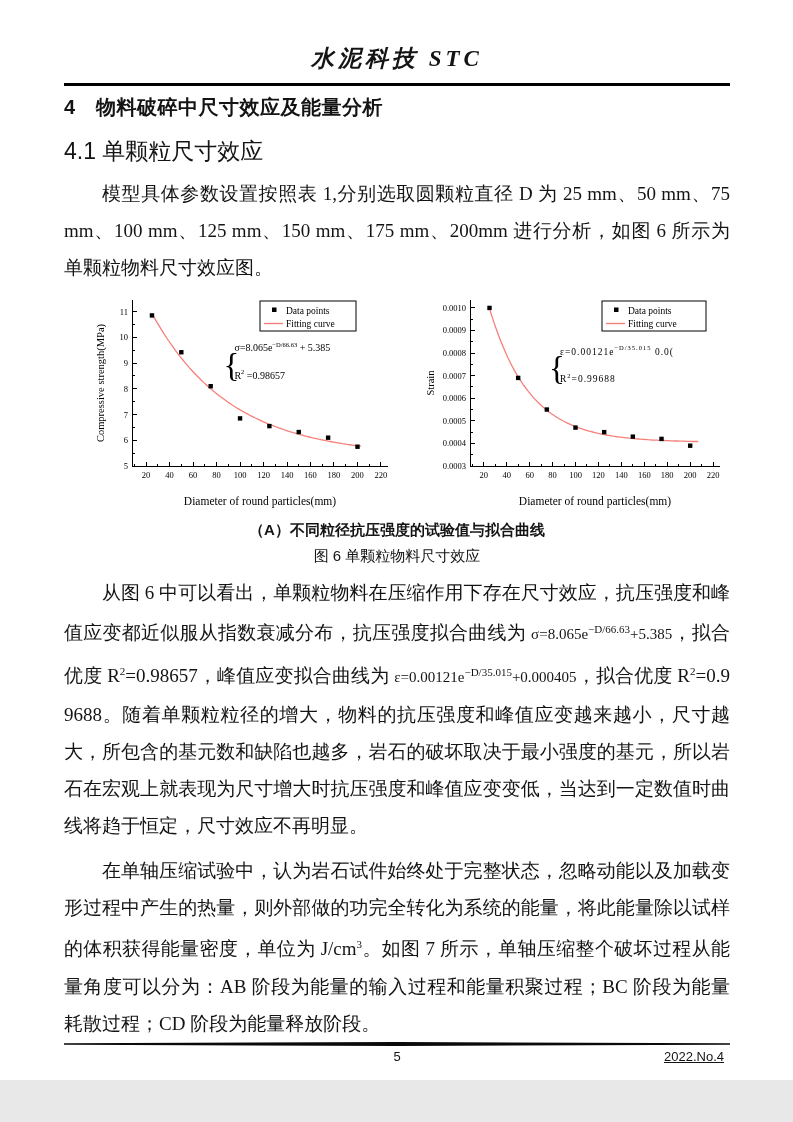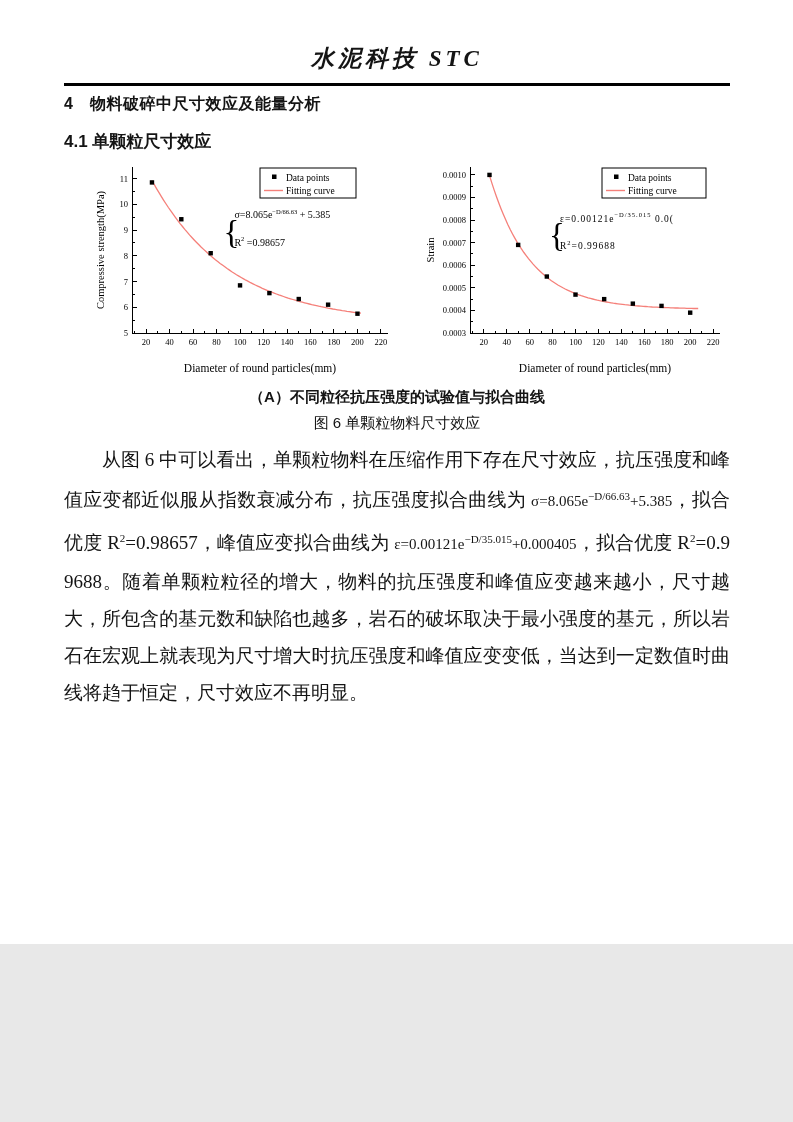--- a/index.html
+++ b/index.html
@@ -1,33 +1,33 @@
 <!DOCTYPE html>
 <html><head>
 <meta charset="utf-8">
 <style>
   html,body{margin:0;padding:0;background:#e8e8e8;}
   .page{
-    width:793px;height:944px;background:#ffffff;position:relative;
+    width:793px;height:1080px;background:#ffffff;position:relative;
     box-sizing:border-box;padding:44px 63px 0 64px;
     font-family:"Liberation Serif","DejaVu Serif",serif;color:#141414;
     overflow:hidden;margin:0 auto;
   }
   .journal-title{
     text-align:center;font-size:23px;font-style:italic;font-weight:bold;
     letter-spacing:4px;line-height:30px;
   }
   .header-rule{border-top:3px solid #000;margin-top:9px;}
   .h-section{
     font-family:"Liberation Sans","DejaVu Sans",sans-serif;font-weight:bold;
-    font-size:16px;margin:8px 0 0 0;letter-spacing:0.5px;
+    font-size:20px;margin:8px 0 0 0;letter-spacing:0.5px;
   }
   .h-sub{
-    font-family:"Liberation Sans","DejaVu Sans",sans-serif;font-weight:bold;
-    font-size:17px;margin:15px 0 0 0;
+    font-family:"Liberation Sans","DejaVu Sans",sans-serif;font-weight:normal;
+    font-size:23px;margin:15px 0 0 0;
   }
   .body-para{
     font-size:19px;line-height:37px;text-align:justify;margin:8px 0 0 0;
     text-indent:2em;word-break:break-all;
   }
   .formula{font-size:15px;white-space:nowrap;}
   .formula sup,.body-para sup{font-size:11px;}
   .figure{margin-top:6px;}
   .charts{display:flex;justify-content:space-between;padding-left:30px;}
   .chart{height:220px;}
@@ -57,20 +57,21 @@
 
   <div class="header">
     <div class="journal-title">水泥科技 STC</div>
     <div class="header-rule"></div>
   </div>
 
   <div class="h-section">4　物料破碎中尺寸效应及能量分析</div>
 
   <div class="h-sub">4.1 单颗粒尺寸效应</div>
 
+  <p class="body-para">模型具体参数设置按照表 1,分别选取圆颗粒直径 D 为 25 mm、50 mm、75 mm、100 mm、125 mm、150 mm、175 mm、200mm 进行分析，如图 6 所示为单颗粒物料尺寸效应图。</p>
 
   <div class="figure">
     <div class="charts">
       <div class="chart"><svg width="306" height="220" viewBox="0 0 306 220">
             <text x="52.091743119266056" y="186" text-anchor="middle" font-size="8.5">20</text>
             <text x="75.57798165137615" y="186" text-anchor="middle" font-size="8.5">40</text>
             <text x="99.06422018348624" y="186" text-anchor="middle" font-size="8.5">60</text>
             <text x="122.55045871559633" y="186" text-anchor="middle" font-size="8.5">80</text>
             <text x="146.03669724770643" y="186" text-anchor="middle" font-size="8.5">100</text>
             <text x="169.52293577981652" y="186" text-anchor="middle" font-size="8.5">120</text>
@@ -229,20 +230,21 @@
     </div>
     <div class="subcaps">
       <span>（A）不同粒径抗压强度的试验值与拟合曲线</span>
     </div>
     <div class="figcap">图 6 单颗粒物料尺寸效应</div>
   </div>
 
   <p class="body-para"><span>从图 6 中可以看出，单颗粒物料在压缩作用下存在尺寸效应，抗压强度和峰值应变都近似服从指数衰减分布，抗压强度拟合曲线为 </span><span class="formula"><span>σ=8.065e</span><sup>−D/66.63</sup><span>+5.385</span></span><span>，拟合优度 R</span><sup>2</sup><span>=0.98657，峰值应变拟合曲线为 </span><span class="formula"><span>ε=0.00121e</span><sup>−D/35.015</sup><span>+0.000405</span></span><span>，拟合优度 R</span><sup>2</sup><span>=0.99688。随着单颗粒粒径的增大，物料的抗压强度和峰值应变越来越小，尺寸越大，所包含的基元数和缺陷也越多，岩石的破坏取决于最小强度的基元，所以岩石在宏观上就表现为尺寸增大时抗压强度和峰值应变变低，当达到一定数值时曲线将趋于恒定，尺寸效应不再明显。</span></p>
 
 
+  <p class="body-para"><span>在单轴压缩试验中，认为岩石试件始终处于完整状态，忽略动能以及加载变形过程中产生的热量，则外部做的功完全转化为系统的能量，将此能量除以试样的体积获得能量密度，单位为 J/cm</span><sup>3</sup><span>。如图 7 所示，单轴压缩整个破坏过程从能量角度可以分为：AB 阶段为能量的输入过程和能量积聚过程；BC 阶段为能量耗散过程；CD 阶段为能量释放阶段。</span></p>
 
   <div class="footer">
     <div class="footer-rule"></div>
     <div class="footer-row">
       <span class="page-num">5</span>
       <span class="issue">2022.No.4</span>
     </div>
   </div>
 
 </div>

